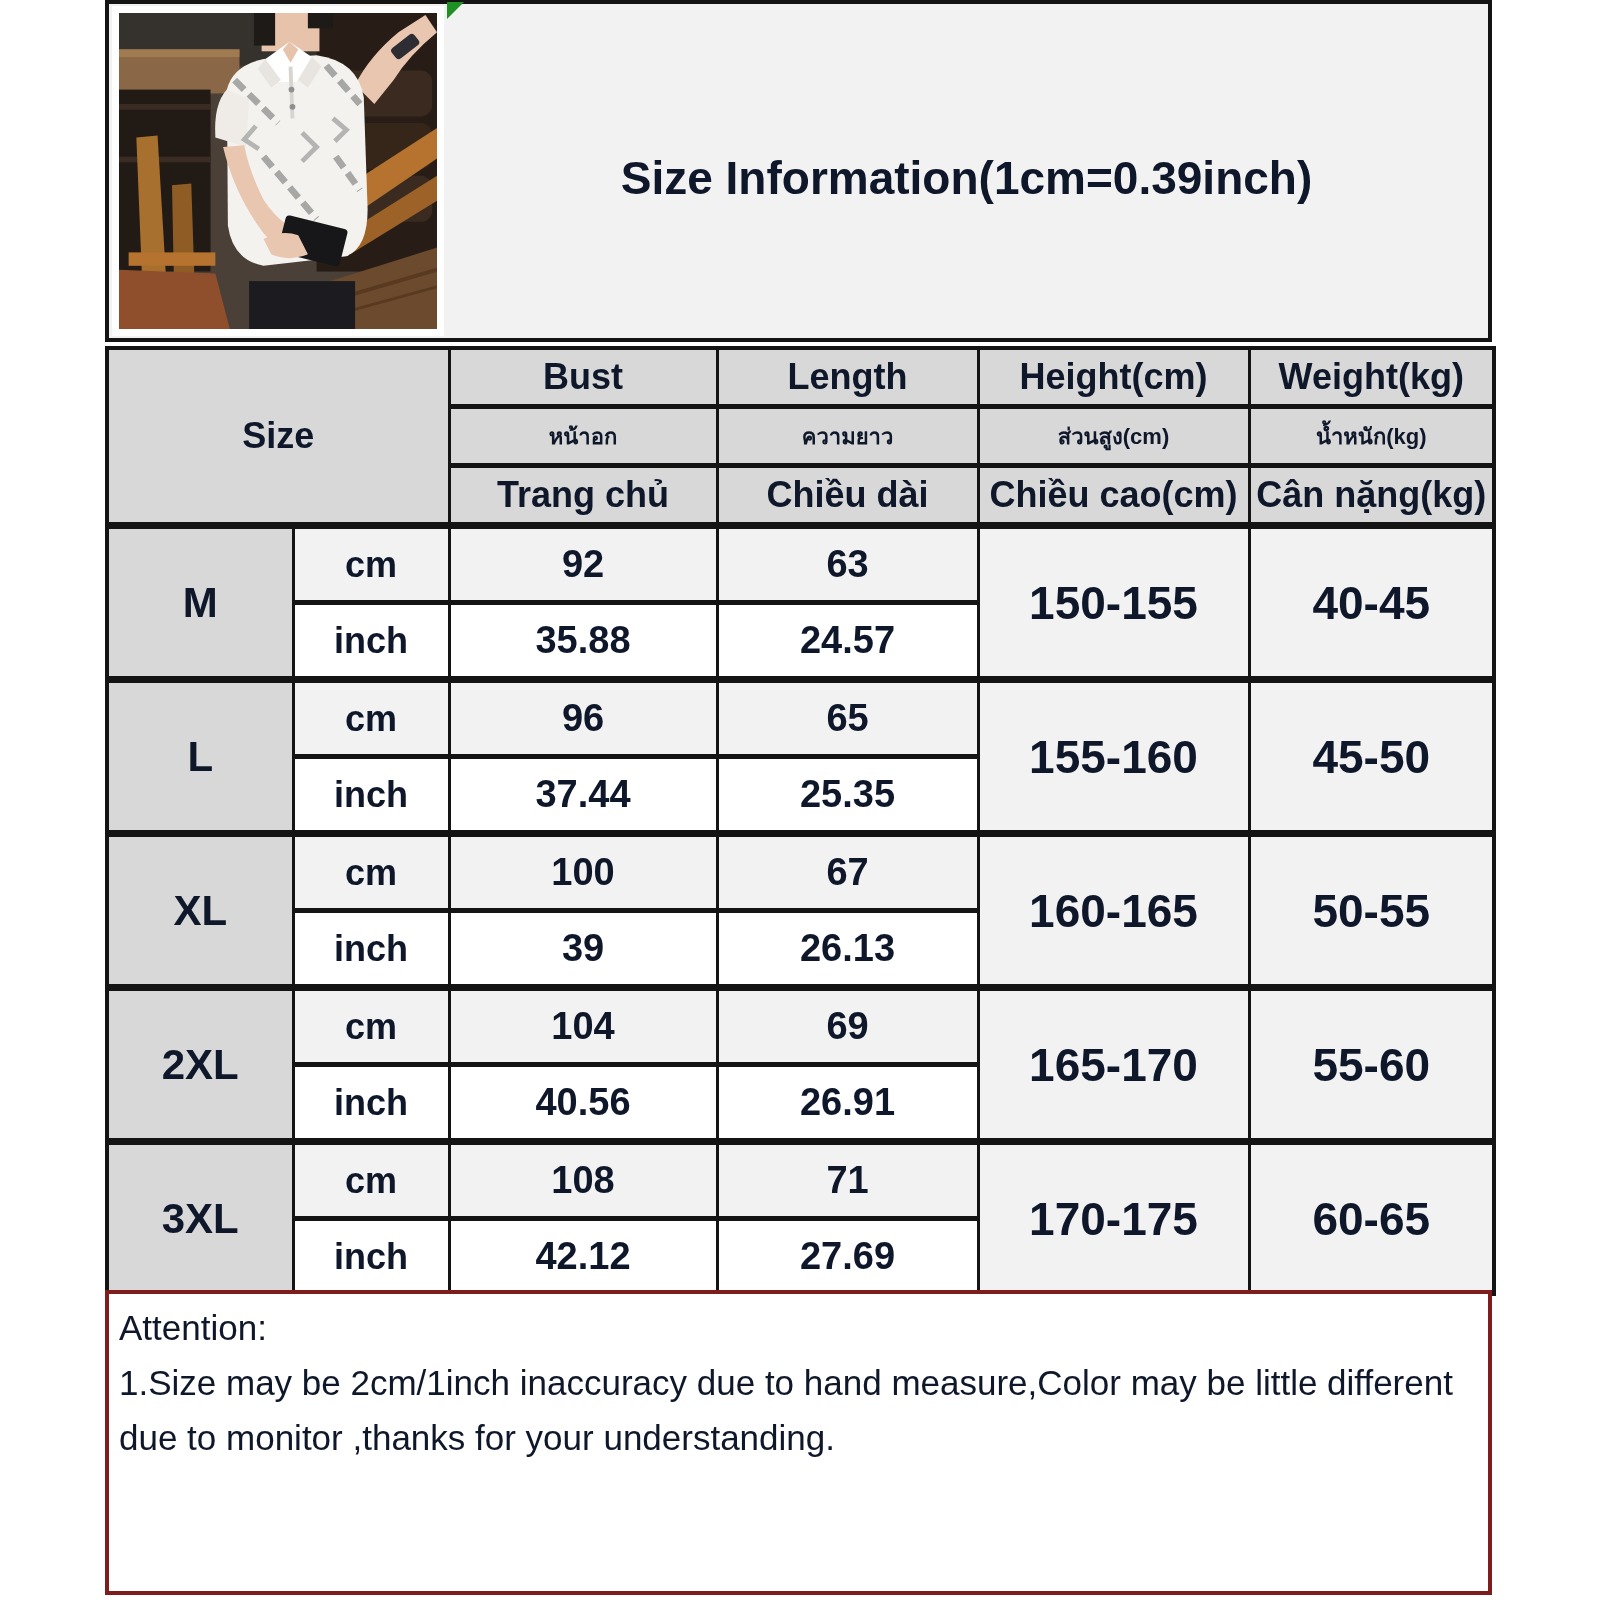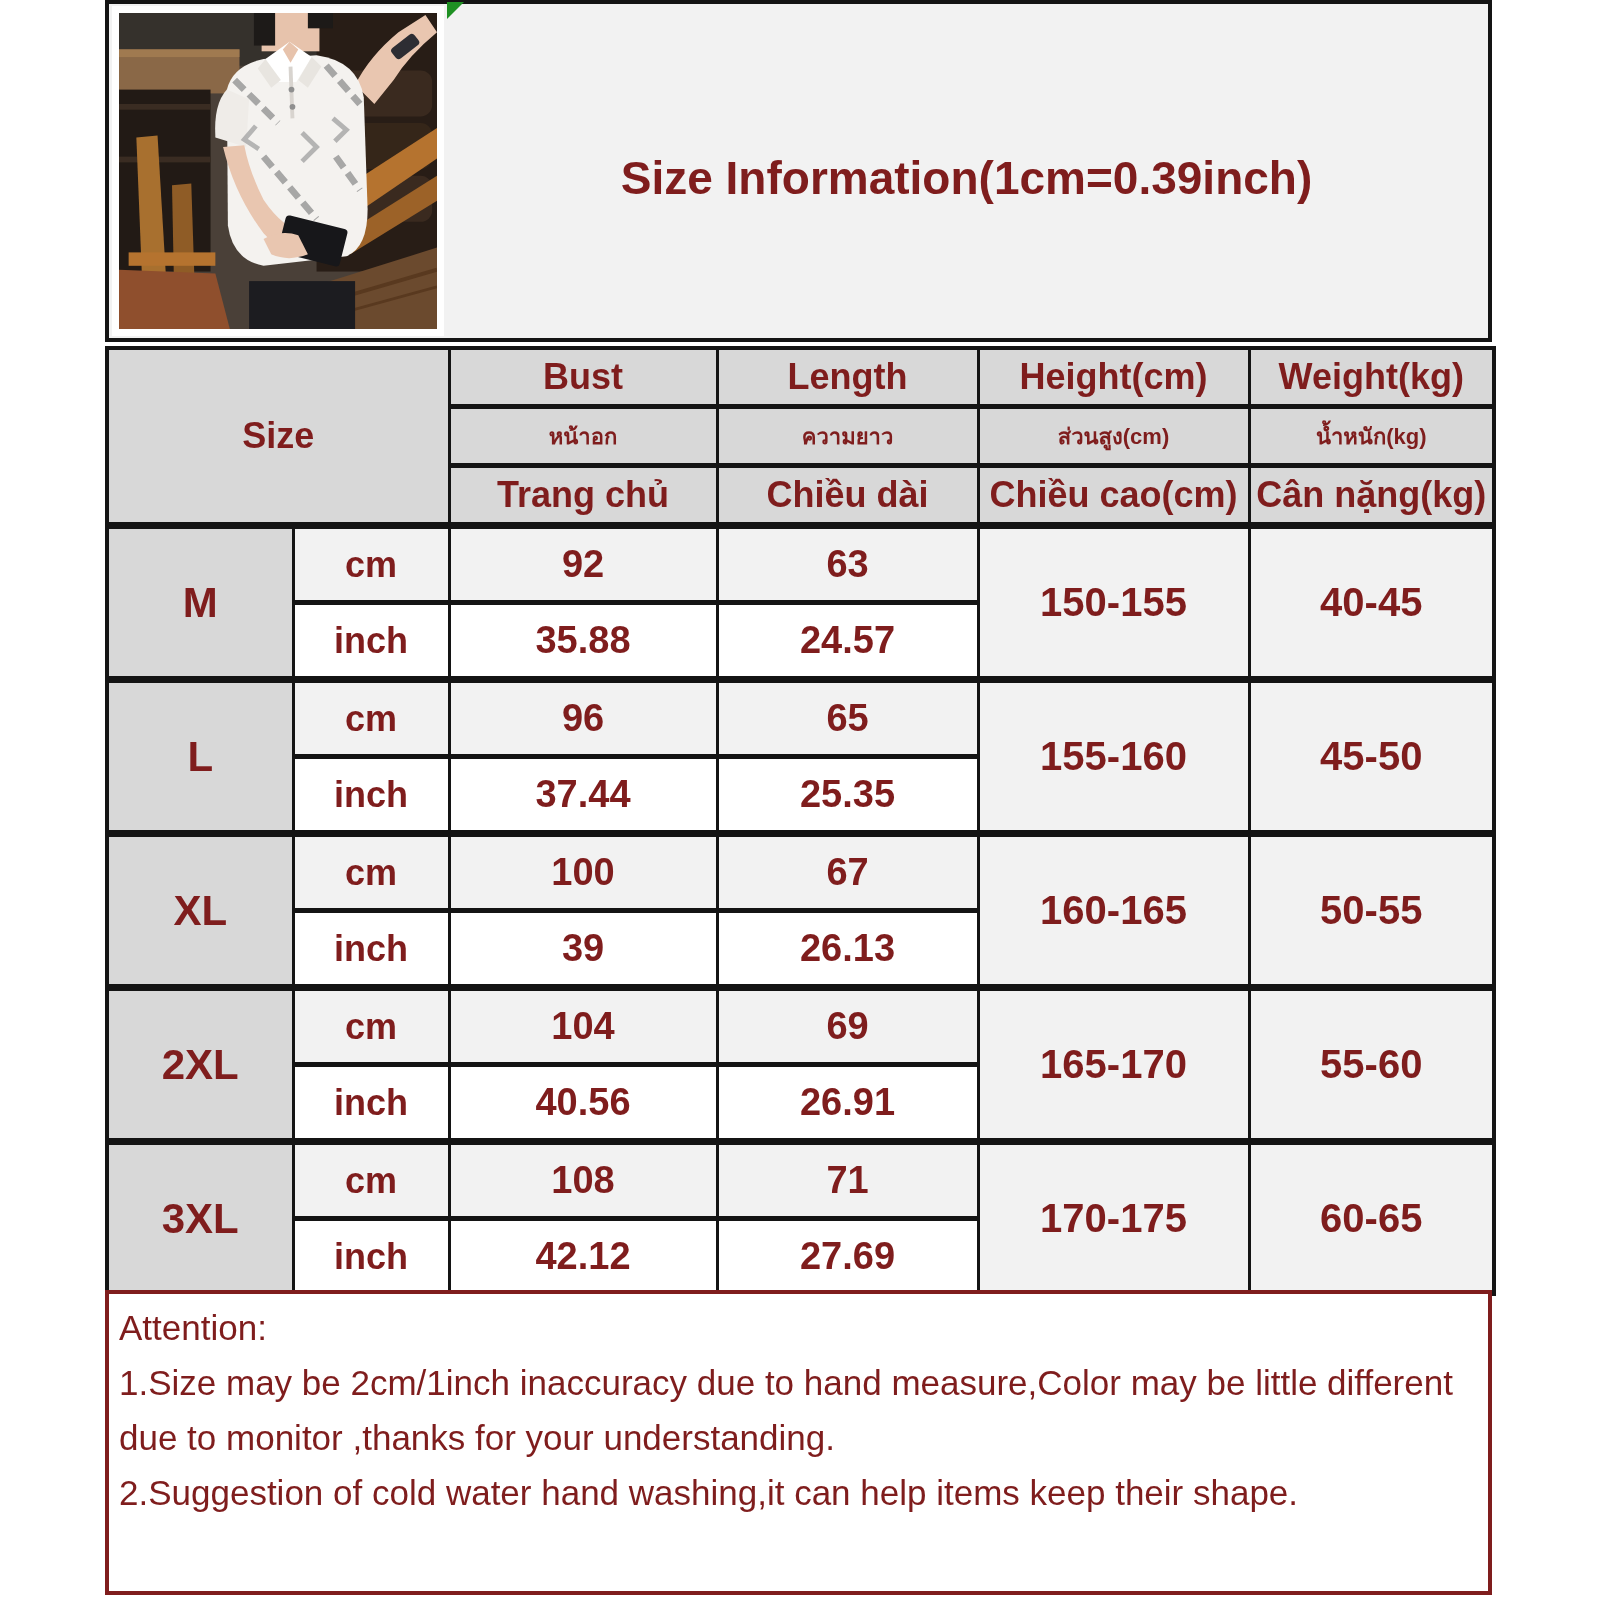--- a/index.html
+++ b/index.html
@@ -1,18 +1,18 @@
 <!DOCTYPE html>
 <html><head>
 <meta charset="utf-8">
 <style>
   html,body { margin:0; padding:0; background:#ffffff; }
   .page {
     position:relative; width:1600px; height:1600px; background:#ffffff;
-    font-family:"Liberation Sans", sans-serif; color:#7f1d1d; overflow:hidden;
+    font-family:"Liberation Sans", sans-serif; color:#0f172a; overflow:hidden;
   }
 
   
   .top-section {
     position:absolute; left:105px; top:0; width:1387px; height:342px;
     background:#f2f2f2; border:4px solid #141414; box-sizing:border-box;
   }
   .photo-frame {
     position:absolute; left:3px; top:2px; width:332px; height:330px;
     background:#ffffff; box-sizing:border-box; padding:7px;
@@ -37,21 +37,21 @@
   }
   .size-table td { border:3px solid #141414; text-align:center; vertical-align:middle;
     padding:0; font-weight:bold; overflow:hidden; }
   .hdr-row td { background:#d8d8d8; height:54px; font-size:36px; }
   .hdr-row.hdr-sub td { border-top-width:5px; }
   .hdr-th td { font-size:22px; }
   .size-head { background:#d8d8d8; font-size:48px; }
   .size-cell { background:#d8d8d8; font-size:42px; }
   .unit-cell { font-size:36px; }
   .val-cell  { font-size:38px; font-weight:bold; }
-  .range-cell{ background:#f2f2f2; font-size:40px; }
+  .range-cell{ background:#f2f2f2; font-size:46px; }
   .cm-row td { background:#f2f2f2; height:71px; }
   .inch-row td { background:#ffffff; height:71px; border-top-width:5px; }
   .cm-row td.size-cell { background:#d8d8d8; }
   .cm-row td.range-cell { background:#f2f2f2; }
   .block-start td { border-top-width:7px; }
 
   
   .attention-box {
     position:absolute; left:105px; top:1290px; width:1387px; height:305px;
     border:4px solid #7f1d1d; box-sizing:border-box; background:#ffffff;
@@ -246,16 +246,15 @@
         <td class="unit-cell">inch</td>
         <td class="val-cell">42.12</td>
         <td class="val-cell">27.69</td>
       </tr>
     </tbody>
   </table>
 
   <div class="attention-box">
     <p>Attention:</p>
     <p>1.Size may be 2cm/1inch inaccuracy due to hand measure,Color may be little different due to monitor ,thanks for your understanding.</p>
-    <p>2.Suggestion of cold water hand washing,it can help items keep their shape.</p>
   </div>
 
 </div>
 
 </body></html>

